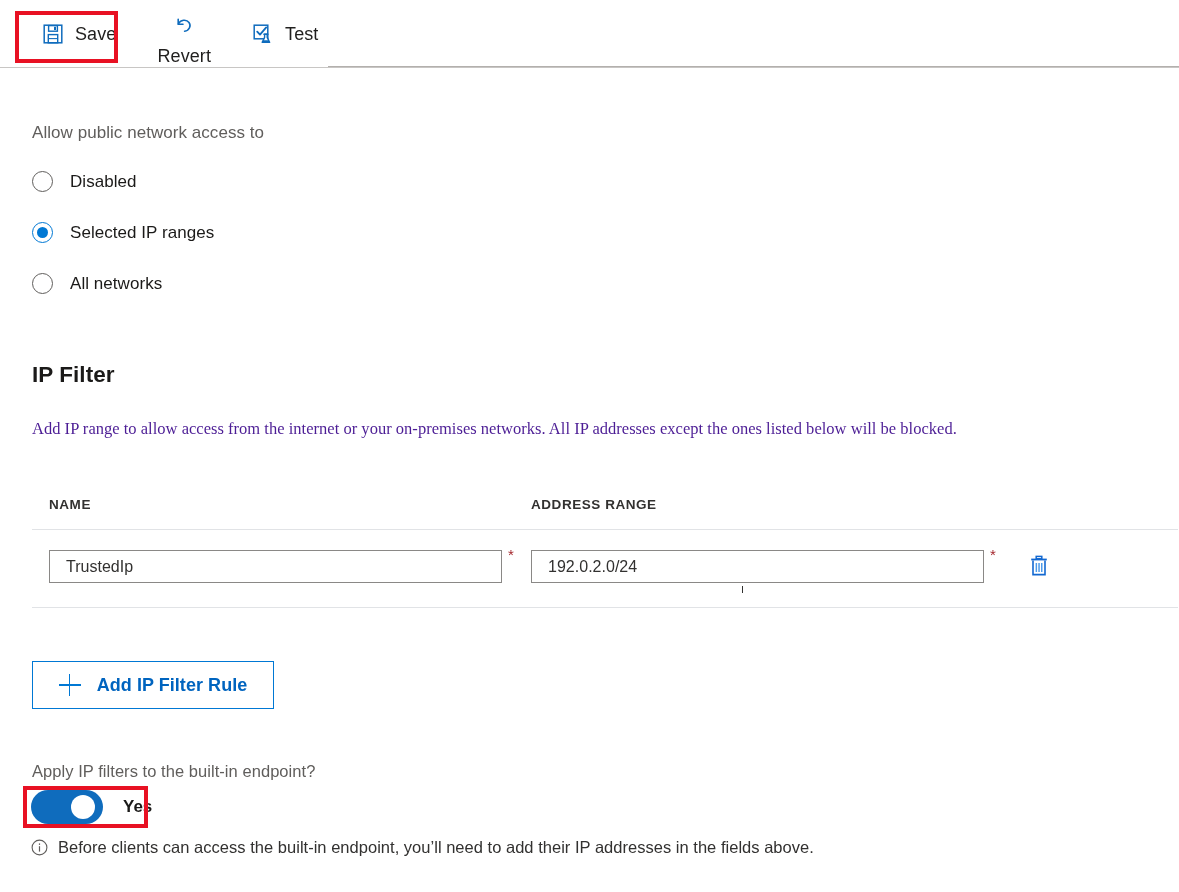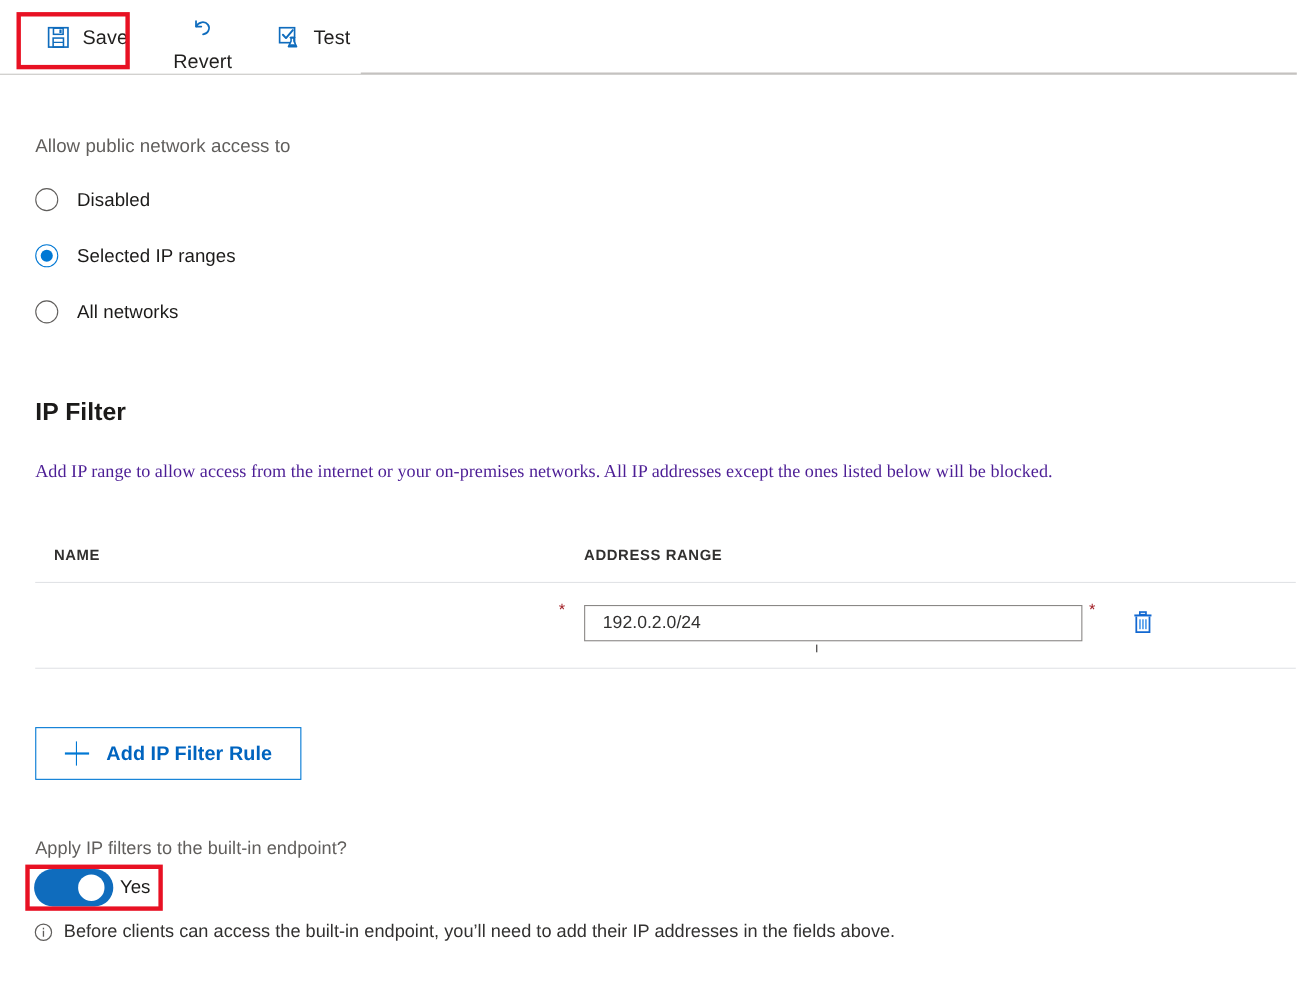--- a/index.html
+++ b/index.html
@@ -258,22 +258,23 @@
     left: 32px; top: 695px;
     font-size: 16.5px;
     color: #605e5c;
     letter-spacing: 0.05px;
   }
   #toggle-wrap {
     position: absolute;
     left: 31px; top: 723px;
     display: flex;
     align-items: center;
-    gap: 6px;
+    gap: 20px;
     cursor: pointer;
+    font-weight: bold;
   }
   .switch {
     width: 72px; height: 34px;
     border-radius: 17px;
     background: #0f6cbd;
     position: relative;
     flex: 0 0 72px;
   }
   .switch .knob {
     position: absolute;
@@ -379,20 +380,21 @@
 
   <div id="ipfilter-desc">Add IP range to allow access from the internet or your on-premises networks. All IP addresses except the ones listed below will be blocked.</div>
 
   <div class="tbl-head">
     <span class="th" id="th-name">NAME</span>
     <span class="th" id="th-range">ADDRESS RANGE</span>
   </div>
   <div class="hline" id="hline-head"></div>
 
   <div class="tbl-row">
+    <input class="txtfield" id="name-input" type="text" value="TrustedIp" style="">
     <span class="req-star" id="star-name">*</span>
 
     <input class="txtfield" id="range-input" type="text" value="192.0.2.0/24" style="">
     <span class="req-star" id="star-range">*</span>
 
     <span id="caret-artifact"></span>
 
     <button id="delete-btn">
       <span>
         <svg viewBox="0 0 24 24" width="24" height="24">

